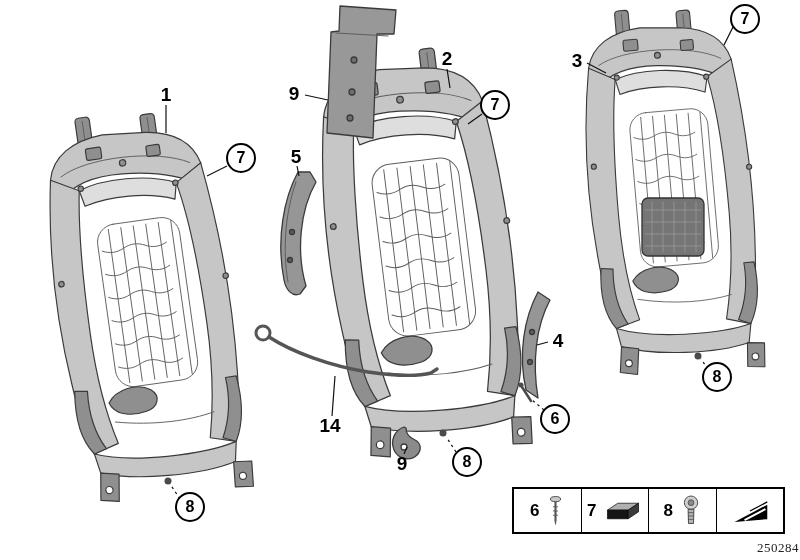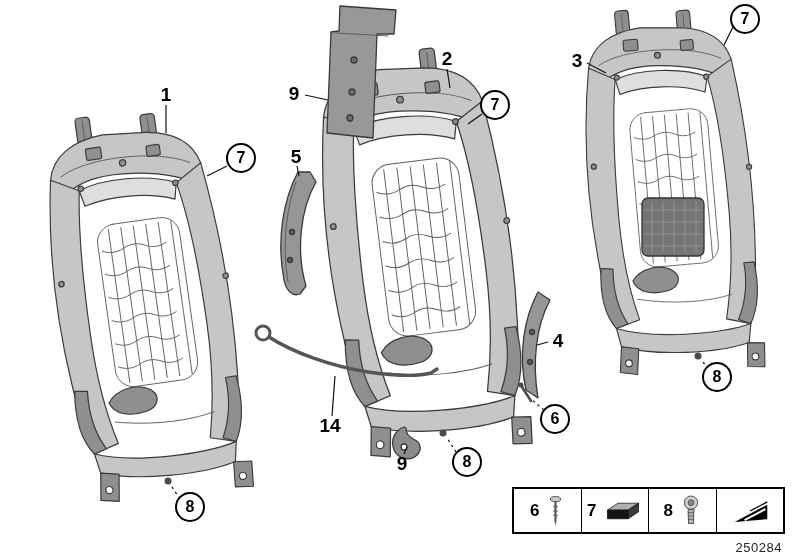--- a/index.html
+++ b/index.html
@@ -24,21 +24,21 @@
         display:flex;align-items:center;justify-content:center;
         font-size:16px;font-weight:bold;box-sizing:border-box;}
 
   
   .legend{position:absolute;left:512px;top:487px;width:273px;height:47px;border:2px solid #000;
           background:#fff;display:flex;box-sizing:border-box;}
   .lcell{flex:1;display:flex;align-items:center;justify-content:center;gap:8px;
          border-left:1.5px solid #000;}
   .lcell:first-child{border-left:none;}
   .lnum{font-size:17px;font-weight:bold;}
-  .pnum{position:absolute;right:18px;top:540px;font-size:13px;color:#222;letter-spacing:.5px;}
+  .pnum{position:absolute;right:1px;top:540px;font-size:13px;color:#222;letter-spacing:.5px;font-family:Liberation Serif, serif;}
 </style>
 </head>
 <body>
 
 <div class="stage">
 
   <svg class="drawing" width="800" height="560" viewBox="0 0 800 560">
     <defs>
       <g id="frameProto" class="ln">
 

